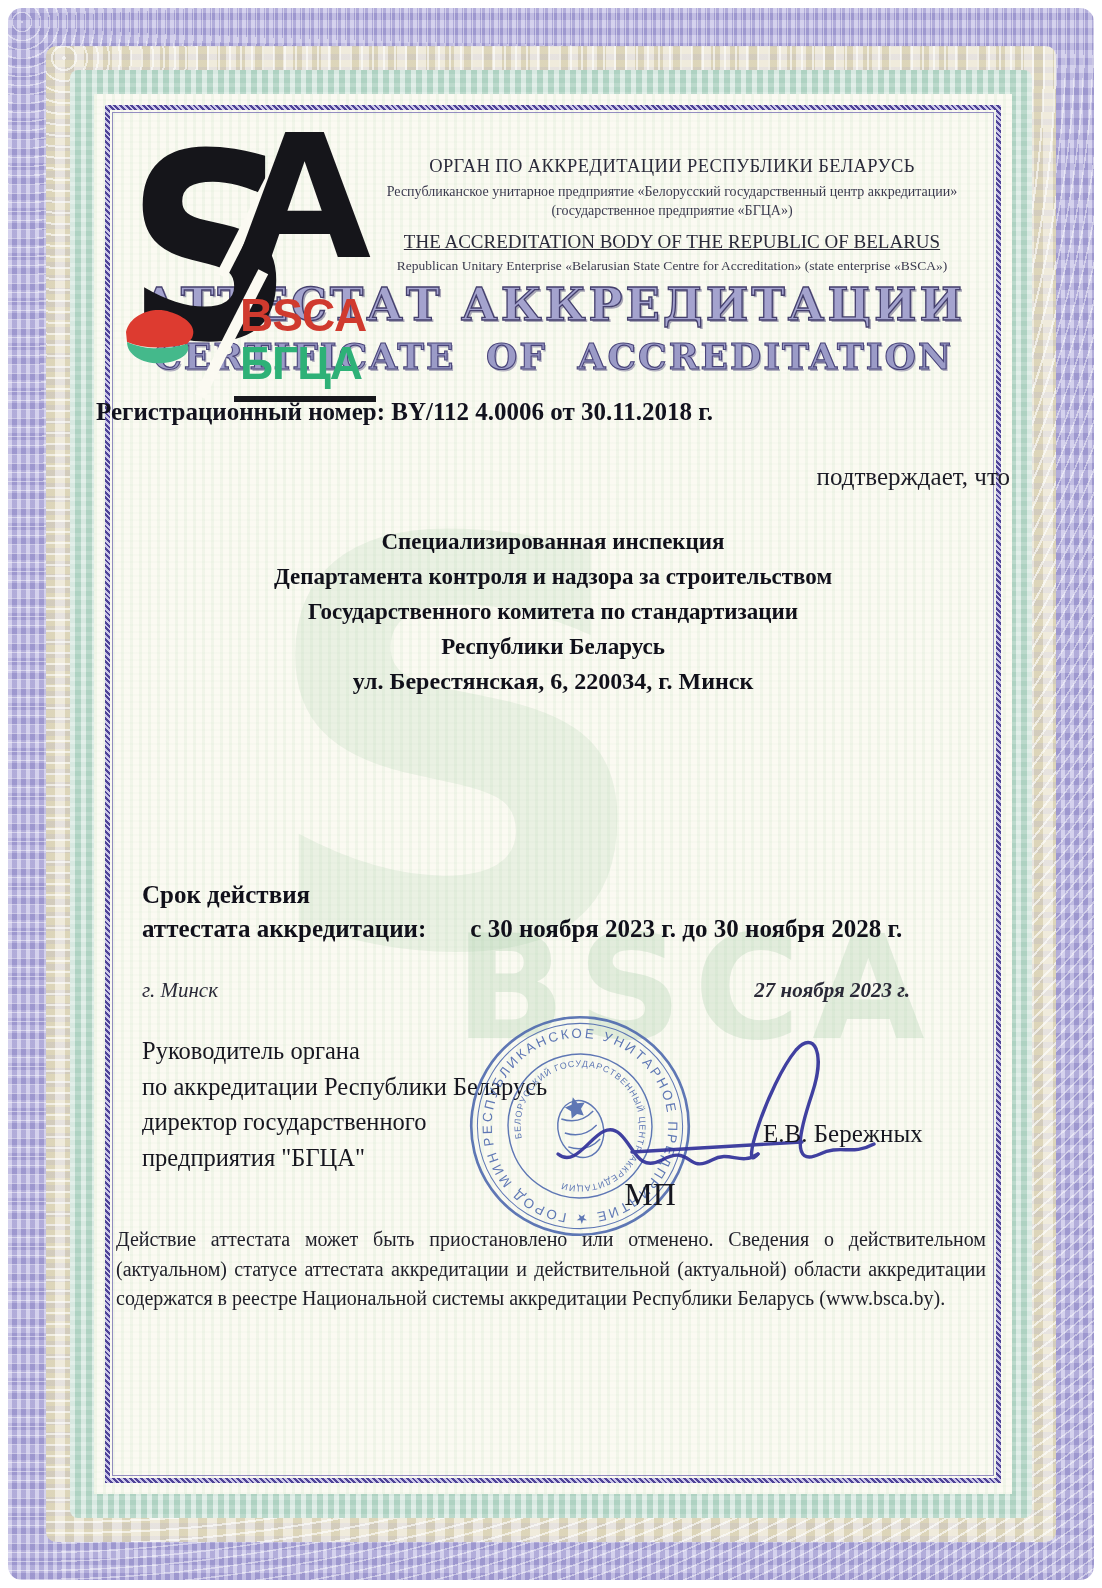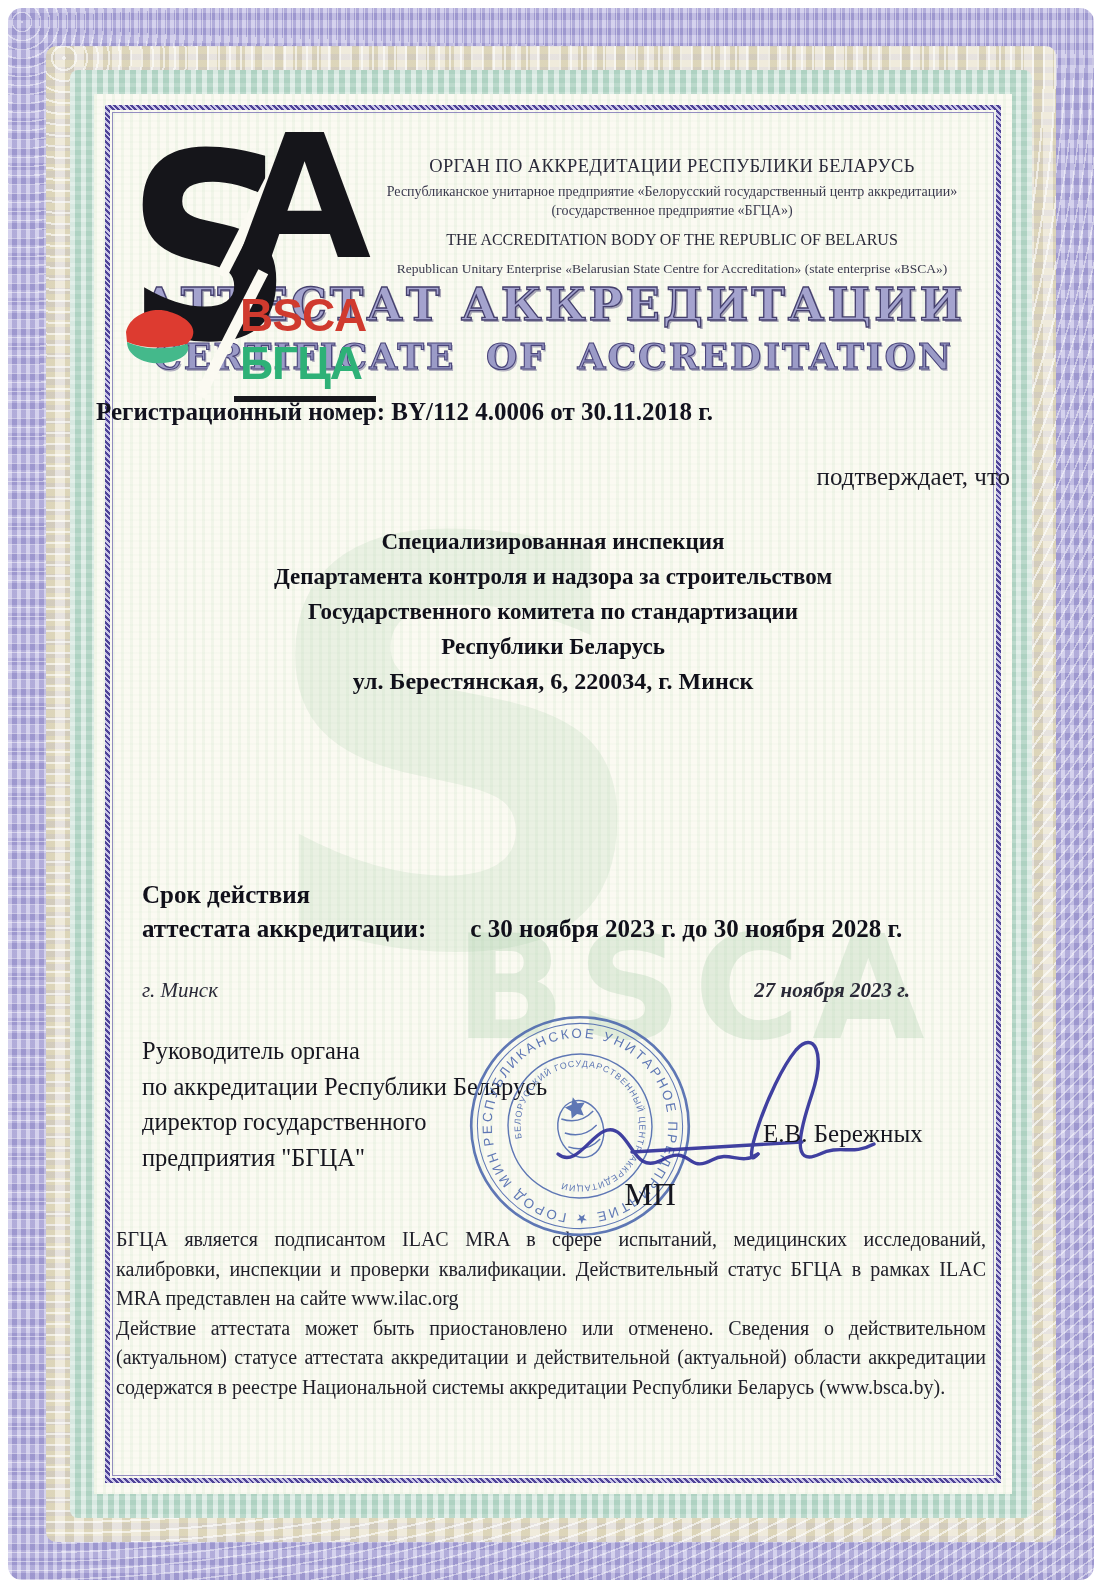--- a/index.html
+++ b/index.html
@@ -85,21 +85,21 @@
   .logo-bgca{
     position:absolute;left:106px;top:194px;
     font-family:"Liberation Sans",sans-serif;font-weight:900;font-size:46px;line-height:1;
     color:#2eb177;letter-spacing:-1px;
   }
   .logo-underline{position:absolute;left:100px;top:250px;width:142px;height:6px;background:#17171c;}
   
   .header{position:absolute;left:346px;top:156px;right:104px;text-align:center;z-index:2;}
   .hdr-ru{font-size:18.5px;letter-spacing:.4px;color:#2a2a3a;margin-bottom:5px;}
   .hdr-ru-small{font-size:14px;color:#3a3a4e;line-height:19px;}
-  .hdr-en{font-size:16px;color:#2a2a3a;margin-top:11px;margin-bottom:12px;}
+  .hdr-en{font-size:19px;color:#2a2a3a;margin-top:11px;margin-bottom:5px;text-decoration:underline;}
   .hdr-en-small{font-size:13.5px;color:#3a3a4e;}
   
   .title-ru{
     position:absolute;left:96px;right:92px;top:278px;text-align:center;z-index:2;
     font-family:"DejaVu Serif",serif;font-weight:bold;font-size:45px;letter-spacing:3px;
     color:#a4a3ce;-webkit-text-stroke:1.3px #45406e;
     text-shadow:2px 2px 0 rgba(69,64,110,.45);
   }
   .title-en{
     position:absolute;left:96px;right:92px;top:335px;text-align:center;z-index:2;
@@ -237,17 +237,16 @@
       <path d="M 18 132 C 40 150, 58 92, 80 112 C 95 126, 98 150, 122 138 C 152 122, 146 152, 172 138 C 190 128, 200 144, 218 132"></path>
       <path d="M 218 132 C 198 156, 228 62, 256 28 C 274 8, 286 30, 272 72 C 260 108, 250 146, 280 132 C 300 122, 312 134, 334 122"></path>
       <path d="M 92 130 L 262 120"></path>
     </g>
   </svg>
 
   <div class="sig-name">Е.В. Бережных</div>
   <div class="sig-mp">МП</div>
 
   <div class="footer">
-    <p>БГЦА является подписантом ILAC MRA в сфере испытаний, медицинских исследований, калибровки, инспекции и проверки квалификации. Действительный статус БГЦА в рамках ILAC MRA представлен на сайте www.ilac.org</p>
     <p>Действие аттестата может быть приостановлено или отменено. Сведения о действительном (актуальном) статусе аттестата аккредитации и действительной (актуальной) области аккредитации содержатся в реестре Национальной системы аккредитации Республики Беларусь (www.bsca.by).</p>
   </div>
 
 </div>
 
 </body></html>

